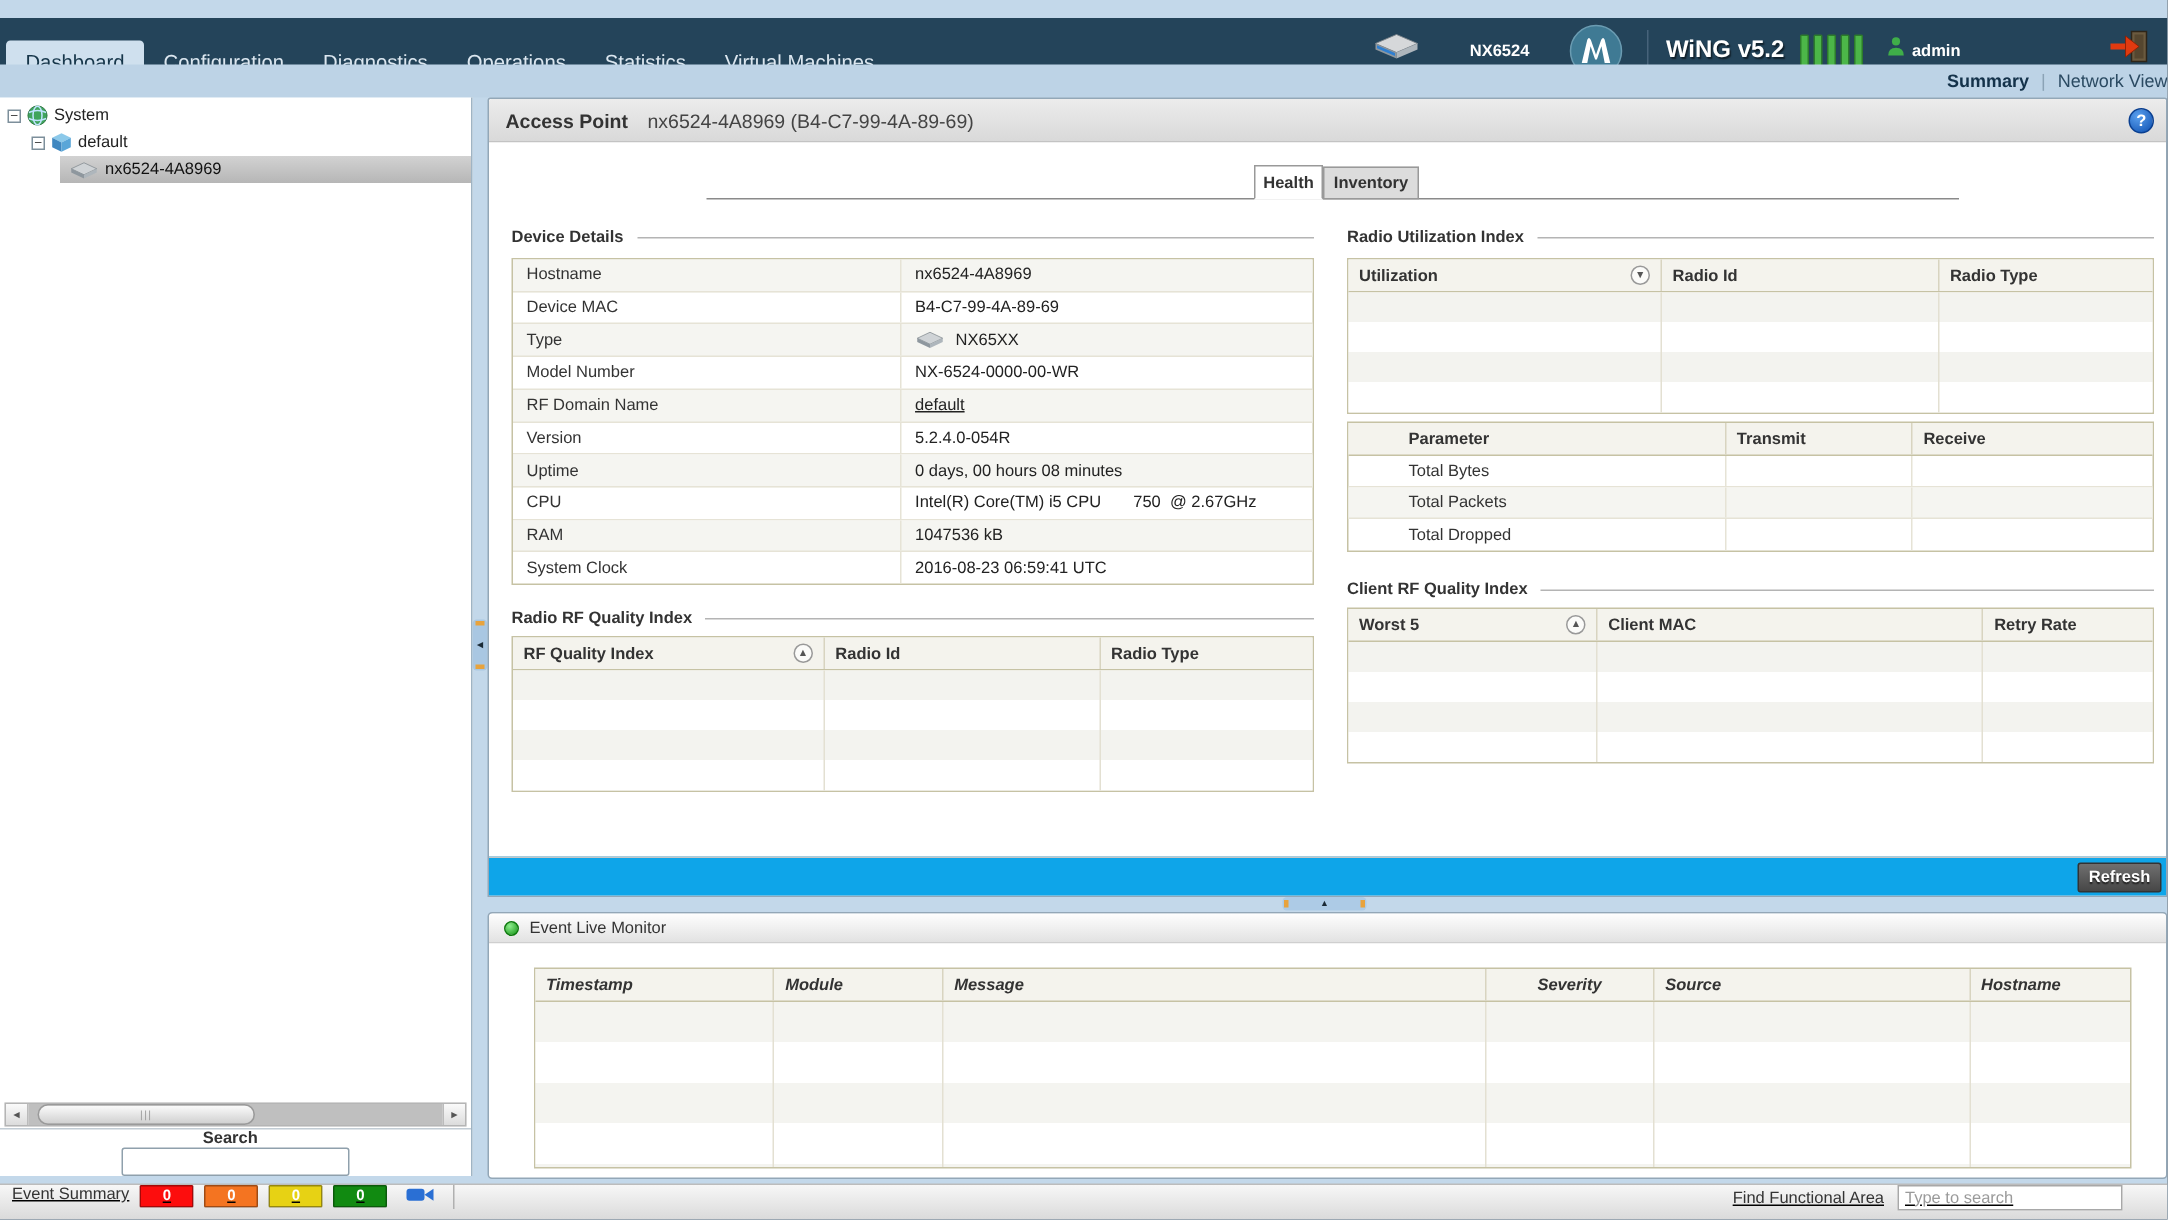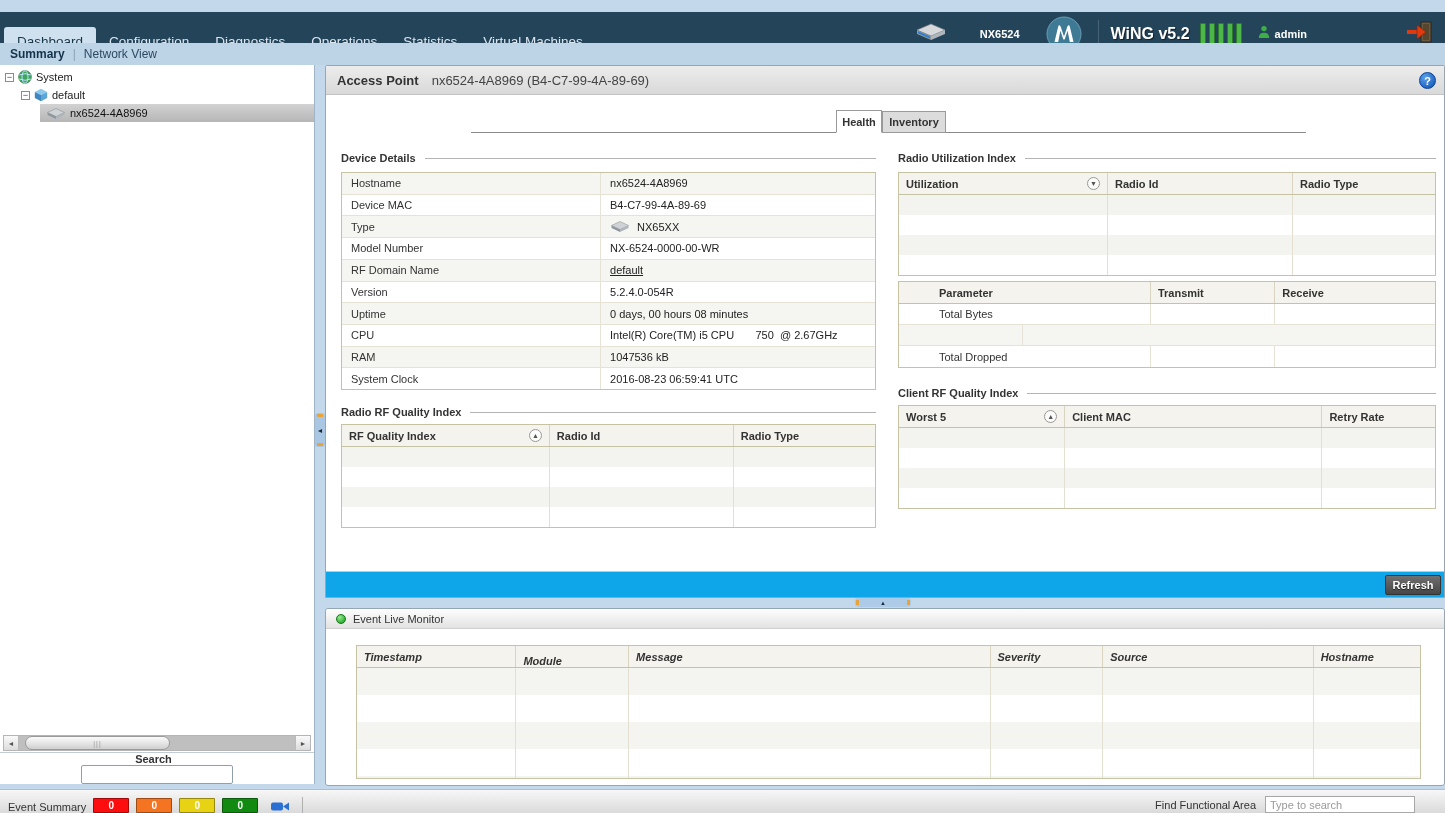--- a/index.html
+++ b/index.html
@@ -20,21 +20,21 @@
   .tb-logo { width:36px; height:36px; margin-right:16px; flex:none; }
   .tb-sep { width:1px; height:28px; background:#47637a; margin-right:12px; }
   .tb-wing { font-size:16px; font-weight:bold; color:#fff; margin-right:10px; text-shadow:1px 1px 1px #0008; }
   .tb-bars { display:flex; gap:3px; margin-right:16px; }
   .bar { width:6px; height:22px; background:#4cb648; border:1px solid #2c7a2c; border-radius:1px; }
   .tb-user { display:flex; align-items:center; margin-right:98px; }
   .tb-user-label { font-size:11px; font-weight:bold; color:#fff; margin-left:5px; }
   .tb-logout { margin-right:12px; cursor:pointer; }
   
   .subnav { position:absolute; left:0; top:43px; width:100%; height:22px; background:#bdd3e6;
-            display:flex; align-items:center; padding-left:10px; font-size:12px; }
+            display:flex; align-items:center; padding-left:10px; font-size:12px;justify-content:flex-end; }
   .subnav-item { color:#2b4a62; cursor:pointer; }
   .subnav-item.active { font-weight:bold; color:#14324a; }
   .subnav-div { color:#8ba3b6; margin:0 8px; }
   
   .sidebar { position:absolute; left:0; top:65px; width:315px; height:719px; background:#fff;
              border-right:1px solid #9fb4c4; }
   .tree { padding-top:3px; }
   .tree-row { height:18px; display:flex; align-items:center; font-size:11px; color:#222; cursor:pointer; white-space:nowrap; }
   .lvl0 { padding-left:5px; } .lvl1 { padding-left:21px; }
   .expander { width:9px; height:9px; border:1px solid #7d8f9b; background:#fff; font-size:9px; line-height:6px;
@@ -109,38 +109,38 @@
   
   .tr-row { display:flex; height:21px; border-bottom:1px solid #e6e3d6; font-size:11px; color:#333; }
   .tr-row:last-child { border-bottom:none; }
   .tr-row:nth-child(odd) { background:#f5f5f1; }
   .tr-cell { display:flex; align-items:center; padding-left:8px; border-right:1px solid #e6e3d6; }
   .tr-cell.last { border-right:none; }
   
   .c1{width:39%;} .c2{width:34.5%;} .c3{width:26.5%;}
   .k1{width:31%;} .k2{width:48%;} .k3{width:21%;}
   .p1{width:47%;padding-left:40px;} .p2{width:23.2%;} .p3{width:29.8%;}
-  .ec1{width:15%;} .ec2{width:10.6%;align-items:flex-end;} .ec3{width:34%;} .ec4{width:10.6%;} .ec5{width:19.8%;} .ec6{width:10%;}
+  .ec1{width:15%;} .ec2{width:10.6%;} .ec3{width:34%;} .ec4{width:10.6%;justify-content:center;} .ec5{width:19.8%;} .ec6{width:10%;}
   .mp-footer { position:absolute; left:0; right:0; bottom:0; height:26px; background:#0ea5e9; border-top:1px solid #c6c6c6; }
   .refresh-btn { position:absolute; right:3px; top:3px; width:56px; height:20px; background:linear-gradient(#6f6f6f,#474747);
                  border:1px solid #333; border-radius:2px; color:#fff; font-size:11px; font-weight:bold;
                  display:flex; align-items:center; justify-content:center; cursor:pointer; text-shadow:0 1px 1px #000a; }
   
   .event-panel { position:absolute; left:325px; top:608px; width:1120px; height:178px; background:#fff;
                  border:1px solid #93a7b7; border-radius:3px; }
   .ep-header { height:20px; background:linear-gradient(#fefefe,#e2e2e2); border-bottom:1px solid #cfcfcf;
                display:flex; align-items:center; padding-left:10px; border-radius:3px 3px 0 0; }
   .ep-dot { width:10px; height:10px; border-radius:50%; background:radial-gradient(circle at 35% 30%, #8fee8f, #149414);
             border:1px solid #0e7a0e; margin-right:7px; flex:none; }
   .ep-title { font-size:11px; color:#333; }
   .ep-table { position:absolute; left:30px; top:36px; width:1065px; border:1px solid #c6c2a4;font-style:italic; }
   
   .statusbar { position:absolute; left:0; top:789px; width:100%; height:24px;
                background:linear-gradient(#f7f7f7,#dadada); border-top:1px solid #bcbcbc;
-               display:flex; align-items:flex-end; }
+               display:flex; align-items:flex-start;text-decoration:underline; }
   .sb-label { font-size:11px; color:#333; margin-left:8px; white-space:nowrap; }
   .badge { width:36px; height:15px; margin-left:7px; display:flex; align-items:center; justify-content:center;
            color:#fff; font-size:10px; font-weight:bold; border-radius:1px; border:1px solid rgba(0,0,0,.35); cursor:pointer; }
   .b-critical { background:#fd0d0d; } .b-major { background:#f47421; }
   .b-warning { background:#e7d214; } .b-normal { background:#118a11; }
   .sb-camera { margin-left:12px; display:flex; cursor:pointer; }
   .sb-sep { width:1px; height:16px; background:#b0b0b0; margin-left:12px; }
   .sb-right { margin-left:auto; display:flex; align-items:center; margin-right:30px; }
   .find-label { font-size:11px; color:#333; margin-right:9px; white-space:nowrap; }
   .find-input { width:150px; height:17px; border:1px solid #a8a8a8; font-size:11px; padding:0 4px; color:#333;
@@ -404,20 +404,21 @@
         <div class="th p3 last">
             <span>Receive</span>
           </div>
       </div>
       <div class="tr-row">
         <div class="tr-cell p1">Total Bytes</div>
         <div class="tr-cell p2"></div>
         <div class="tr-cell p3 last"></div>
       </div>
       <div class="tr-row">
+        <div class="tr-cell p1">Total Packets</div>
         <div class="tr-cell p2"></div>
         <div class="tr-cell p3 last"></div>
       </div>
       <div class="tr-row">
         <div class="tr-cell p1">Total Dropped</div>
         <div class="tr-cell p2"></div>
         <div class="tr-cell p3 last"></div>
       </div>
     </div>
 

